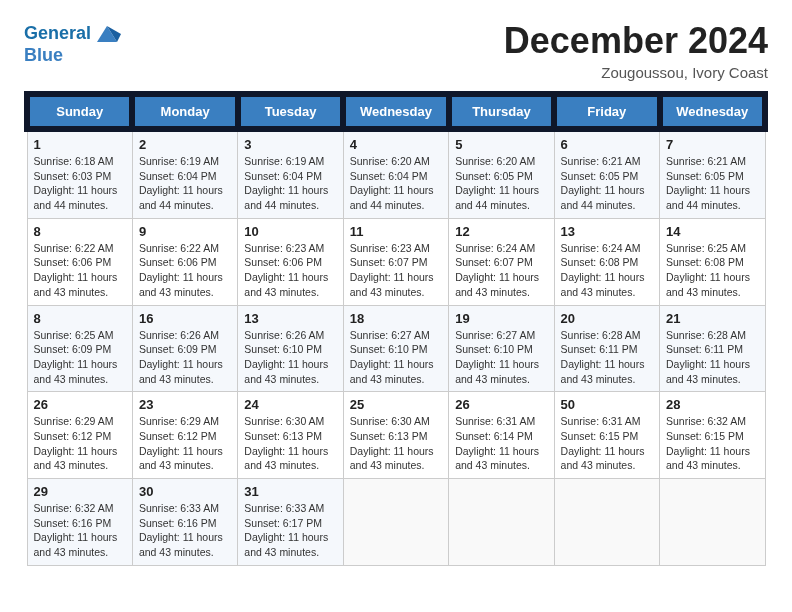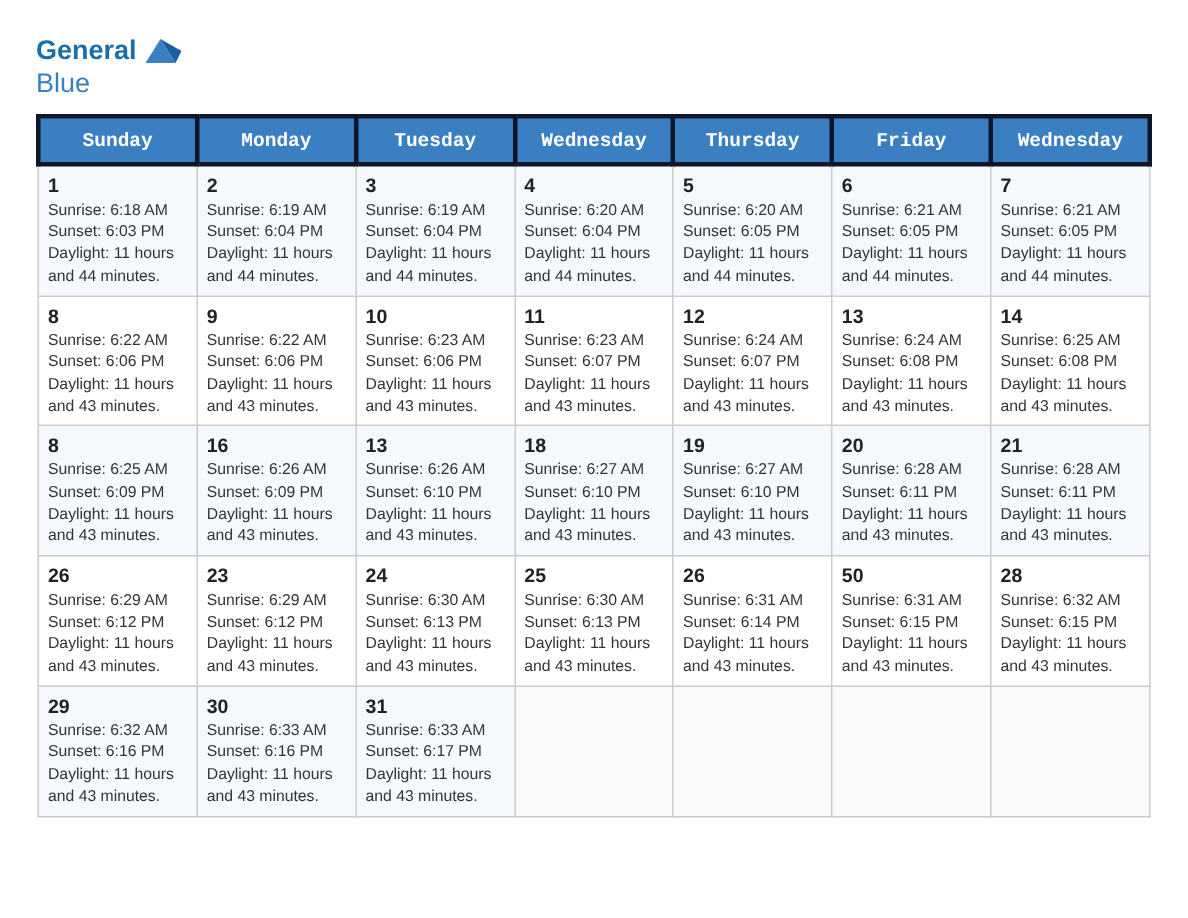--- a/index.html
+++ b/index.html
@@ -53,22 +53,21 @@
       width: 100%;
       border-collapse: collapse;
       font-size: 11px;
     }
     .calendar-table thead tr th {
       background-color: #3a7fc1;
       color: #fff;
       padding: 7px 6px;
       font-size: 13px;
       font-weight: bold;
-      border: 3px solid #0f172a;
-      font-family: Liberation Mono, monospace;
+      border: 6px solid #0f172a;
     }
     .calendar-table tbody tr td {
       border: 1px solid #ccc;
       vertical-align: top;
       padding: 5px 6px;
       width: calc(100% / 7);
       min-height: 70px;
       background: #fff;
     }
     .calendar-table tbody tr:nth-child(odd) td {
@@ -100,23 +99,27 @@
   <div class="logo">
     <div>
       <div style="display:flex;align-items:center;">
         <span class="logo-text"><span>General</span></span>
         <svg class="logo-icon" viewBox="0 0 28 28" xmlns="http://www.w3.org/2000/svg">
           <polygon points="4,22 14,6 24,22" fill="#3a7fc1"></polygon>
           <polygon points="14,6 24,22 28,14" fill="#1a5fa0"></polygon>
         </svg>
       </div>
       <div style="display:flex;align-items:center;margin-top:-2px;">
-        <span class="logo-text" style="color:#3a7fc1;font-size:18px;font-weight:normal;">Blue</span>
+        <span class="logo-text" style="color:#3a7fc1;font-size:18px;font-weight:bold;">Blue</span>
       </div>
     </div>
+  </div>
+  <div class="title-block">
+    <div class="month-title">December 2024</div>
+    <div class="location">Zougoussou, Ivory Coast</div>
   </div>
 </div>
 
 <table class="calendar-table">
   <thead>
     <tr id="weekday-header">
         <th>Sunday</th>
         <th>Monday</th>
         <th>Tuesday</th>
         <th>Wednesday</th>

